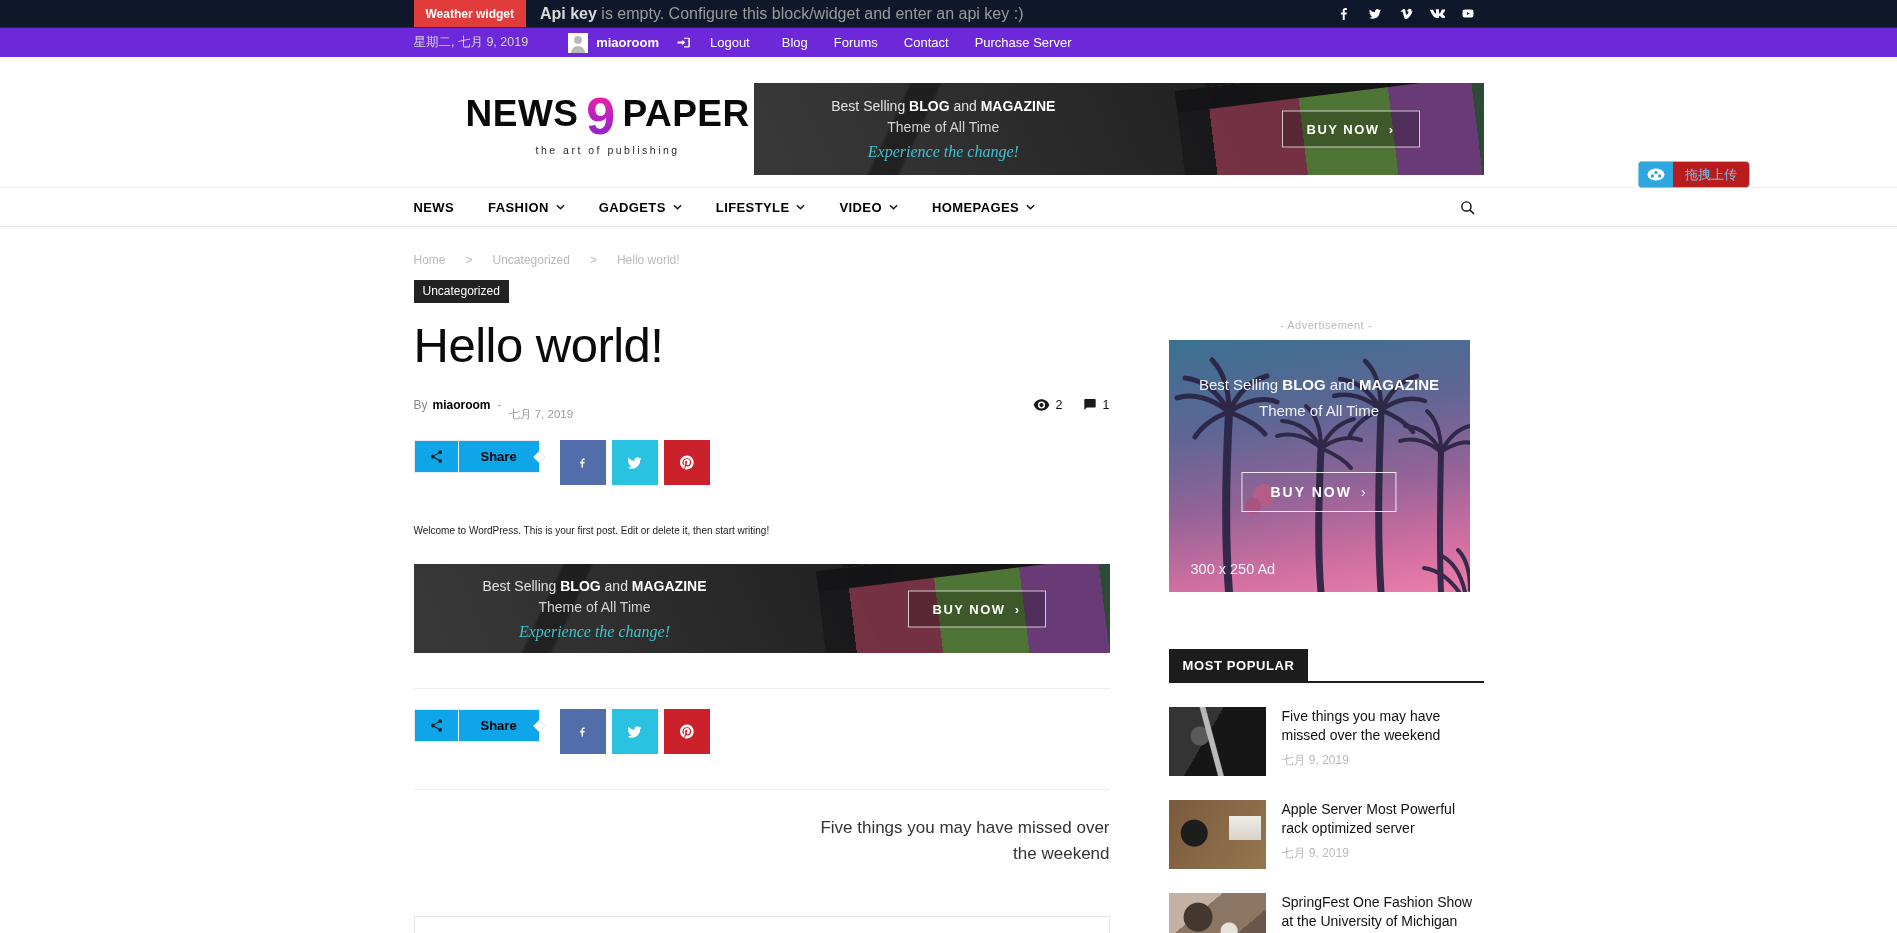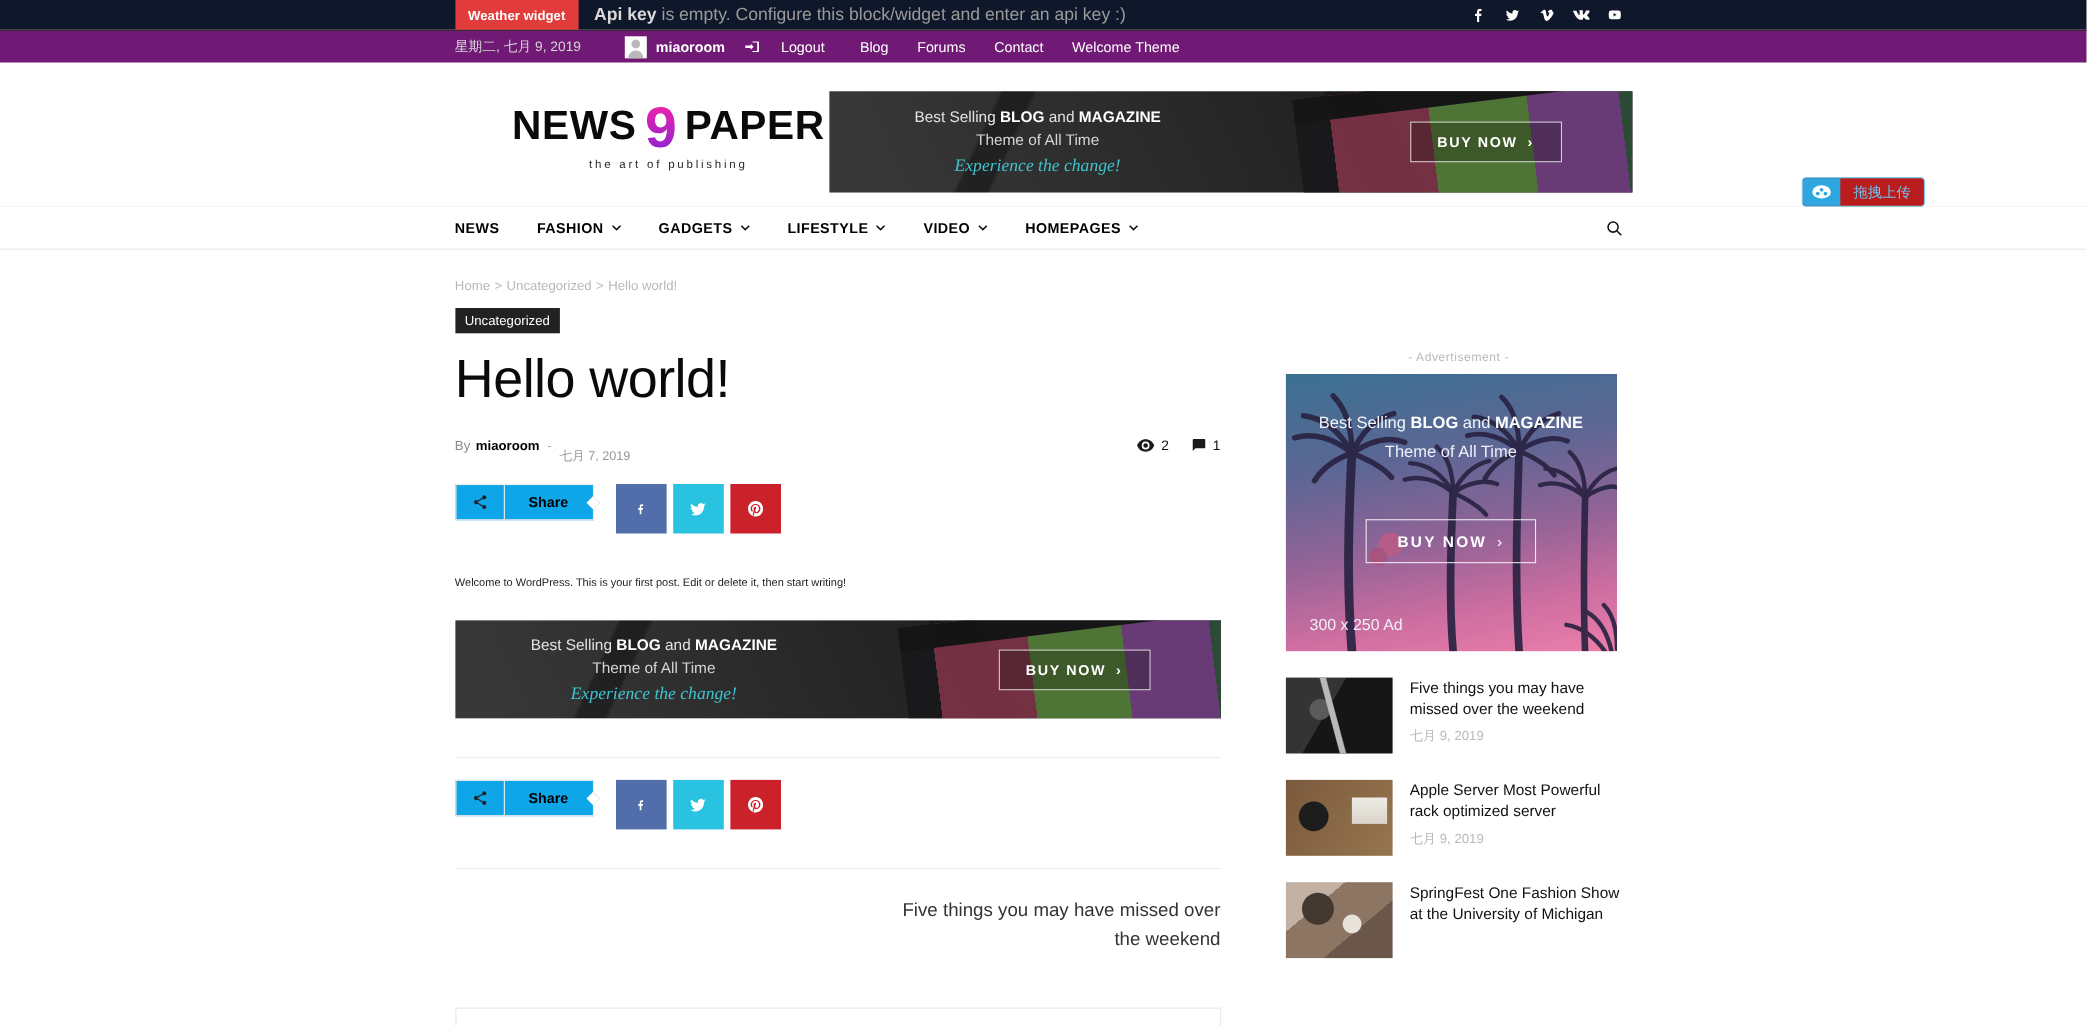--- a/index.html
+++ b/index.html
@@ -11,21 +11,21 @@
   .topbar { background:#0f172a; height:27px; }
   .topbar .container { display:flex; align-items:center; }
   .weather-badge { background:#e13b3b; color:#fff; font-weight:bold; font-size:12px;
                    height:100%; display:flex; align-items:center; padding:0 12px; }
   .api-msg { color:#9a9a9a; font-size:16px; margin-left:14px; }
   .api-msg b { color:#d9d9d9; }
   .topbar-social { margin-left:auto; display:flex; }
   .social-btn { width:31px; height:27px; display:flex; align-items:center; justify-content:center; cursor:pointer; }
   .social-btn svg { fill:#fff; }
 
-  .userbar { background:#701a75; height:30px; border-top:1px solid #2d2d2d; }
+  .userbar { background:#6d28d9; height:30px; border-top:1px solid #2d2d2d; }
   .userbar .container { display:flex; align-items:center; color:#fff; }
   .ub-date { color:#d6d6d6; font-size:12.5px; }
   .avatar { width:20px; height:20px; background:#fff; margin-left:40px; position:relative; overflow:hidden; }
   .avatar::before { content:""; position:absolute; width:8px; height:8px; border-radius:50%;
                     background:#b9b9b9; top:3px; left:6px; }
   .avatar::after  { content:""; position:absolute; width:14px; height:9px; border-radius:7px 7px 0 0;
                     background:#b9b9b9; bottom:-2px; left:3px; }
   .username { font-weight:bold; margin-left:8px; font-size:13px; }
   .logout { margin-left:18px; display:flex; align-items:center; gap:20px; font-size:13px; cursor:pointer; }
   .logout svg { fill:#fff; }
@@ -79,21 +79,21 @@
   .main-nav .container { display:flex; align-items:center; }
   .nav-item { font-size:13px; font-weight:bold; color:#000; letter-spacing:0.4px;
               margin-right:34px; display:flex; align-items:center; gap:7px; cursor:pointer; }
   .nav-search { margin-left:auto; padding-right:8px; cursor:pointer; display:flex; }
 
   
   .content-grid { display:flex; padding-top:26px; height:auto; }
   .main-col { width:696px; }
   .side-col { width:315px; margin-left:59px; }
 
-  .breadcrumb { font-size:12px; color:#b9b9b9; display:flex; gap:4px; align-items:center; }
+  .breadcrumb { font-size:12px; color:#b9b9b9; display:flex; gap:20px; align-items:center; }
   .breadcrumb .crumb { cursor:pointer; }
   .cat-badge { display:inline-block; margin-top:13px; background:#222; color:#fff;
                font-size:12px; padding:4px 9px 5px; cursor:pointer; }
   .post-title { font-size:49px; font-weight:500; color:#0a0a0a; margin-top:14px; letter-spacing:-0.5px; }
   .byline { margin-top:14px; display:flex; align-items:center; font-size:12px; }
   .by-label { color:#8a8a8a; }
   .author-name { font-weight:bold; color:#000; margin-left:5px; cursor:pointer; }
   .by-sep { color:#aaa; margin:0 7px; }
   .post-date { color:#999; font-size:11.5px;margin-top:20px; }
   .post-stats { margin-left:auto; display:flex; align-items:center; gap:20px; color:#111; font-size:12.5px; }
@@ -208,21 +208,21 @@
     <span class="logout">
       <svg width="13" height="13" viewBox="0 0 24 24">
           <path d="M10 17l5-5-5-5v3H1v4h9v3zM22 3h-9v2h8v14h-8v2h9c1.1 0 2-.9 2-2V5c0-1.1-.9-2-2-2z"></path>
         </svg>
       <span>Logout</span>
     </span>
     <span class="ub-menu">
       <span>Blog</span>
       <span>Forums</span>
       <span>Contact</span>
-      <span>Welcome Theme</span>
+      <span>Purchase Server</span>
     </span>
   </div>
 </div>
 
 <div class="site-header">
   <div class="container">
     <div class="logo">
       <div class="logo-line">
         <span>NEWS</span>
         <svg class="logo-nine-svg" width="36" height="58" viewBox="0 0 36 58">
@@ -474,20 +474,23 @@
           <circle cx="95" cy="155" r="11" fill="#b85d87" stroke="none"></circle>
           <circle cx="84" cy="166" r="8" fill="#a9537c" stroke="none"></circle>
         </g>
       </svg>
       <div class="sb-l1"><span>Best Selling</span> <b>BLOG</b> <span>and</span> <b>MAGAZINE</b></div>
       <div class="sb-l2">Theme of All Time</div>
       <div class="sb-buy"><span>BUY NOW</span><span class="arr">›</span></div>
       <div class="sb-size">300 x 250 Ad</div>
     </div>
 
+    <div class="mp-header">
+      <span class="mp-title">MOST POPULAR</span>
+    </div>
 
     <div class="mp-item">
       <div class="mp-thumb thumb1"></div>
       <div class="mp-info">
         <div class="mp-item-title">Five things you may have missed over the weekend</div>
         <div class="mp-date">七月 9, 2019</div>
       </div>
     </div>
 
     <div class="mp-item">

